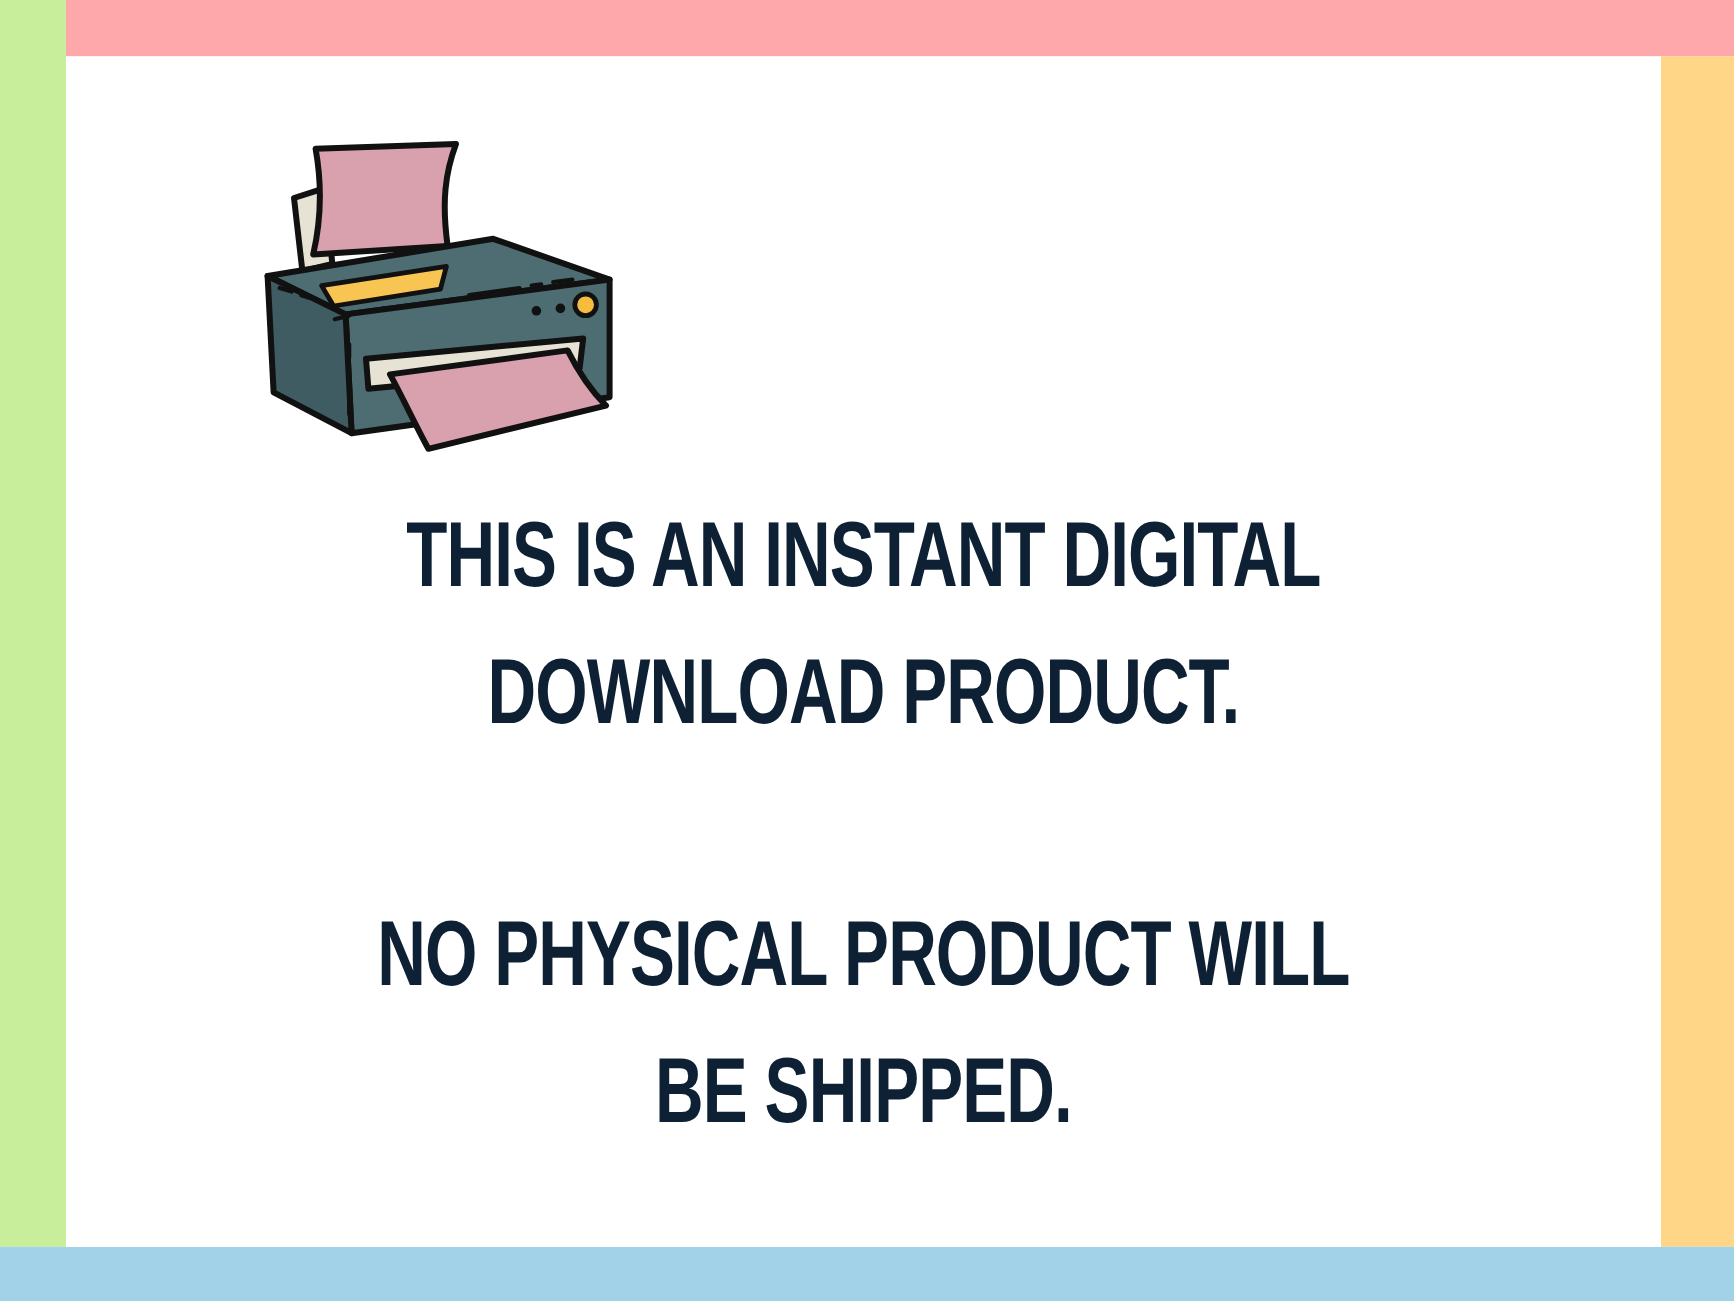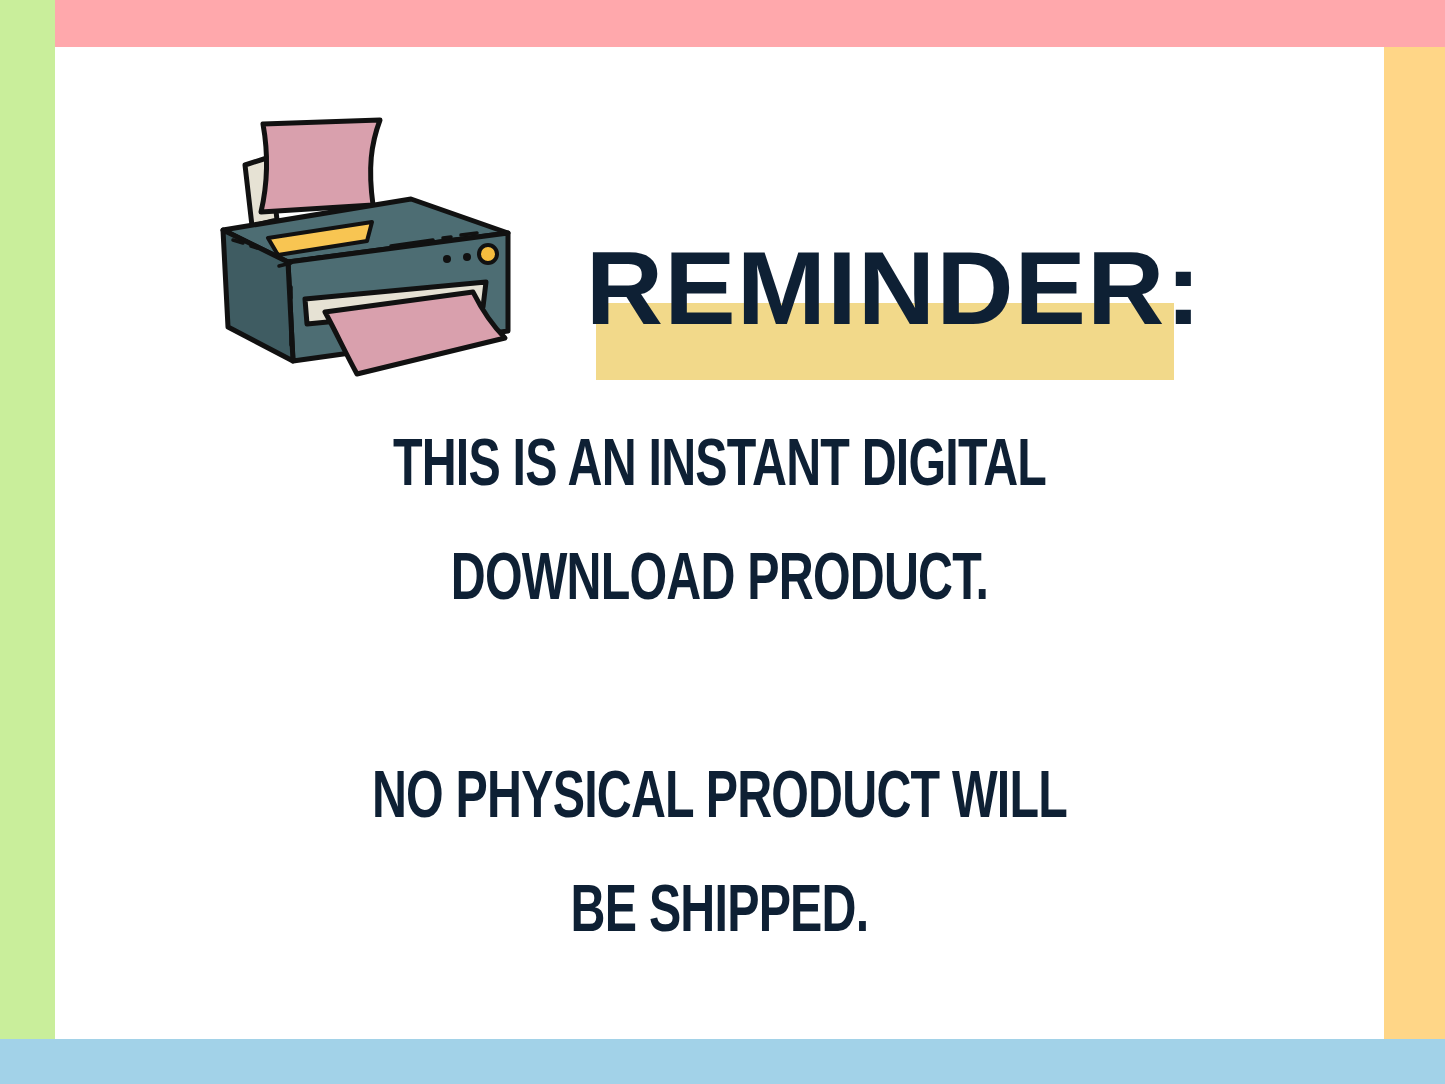--- a/index.html
+++ b/index.html
@@ -64,21 +64,21 @@
 
   
   #message {
     position:absolute;
     left:0; top:355px;
     width:1329px;
     text-align:center;
     color:#0E2034;
     font-family:"Liberation Sans", sans-serif;
     font-weight:bold;
-    font-size:62px;
+    font-size:72px;
     line-height:114px;
     letter-spacing:-1px;
   }
   .msg-line {
     display:block;
     transform:scaleX(0.78) scaleY(1.07);
     transform-origin:center top;
     white-space:nowrap;
   }
   .msg-gap { display:block; height:104px; }
@@ -127,24 +127,20 @@
           <path d="M 266 133 L 282 131"></path>
           <path d="M 96 185 L 96 200" stroke-dasharray="11 9"></path>
           <path d="M 96 212 L 96 250" stroke-dasharray="11 9"></path>
         </g>
         <circle cx="252" cy="157" r="4" fill="#111111"></circle>
         <circle cx="272" cy="155" r="4" fill="#111111"></circle>
         <circle cx="293" cy="152" r="9" fill="#F5BC3E" stroke="#111111" stroke-width="4"></circle>
       </svg>
     </div>
 
-    <div id="heading-wrap">
-      <div id="heading-highlight"></div>
-      <div id="heading-text">REMINDER:</div>
-    </div>
 
     <div id="message">
       <span class="msg-line">THIS IS AN INSTANT DIGITAL</span>
       <span class="msg-line">DOWNLOAD PRODUCT.</span>
       <span class="msg-gap"></span>
       <span class="msg-line">NO PHYSICAL PRODUCT WILL</span>
       <span class="msg-line">BE SHIPPED.</span>
     </div>
 
   </div>

